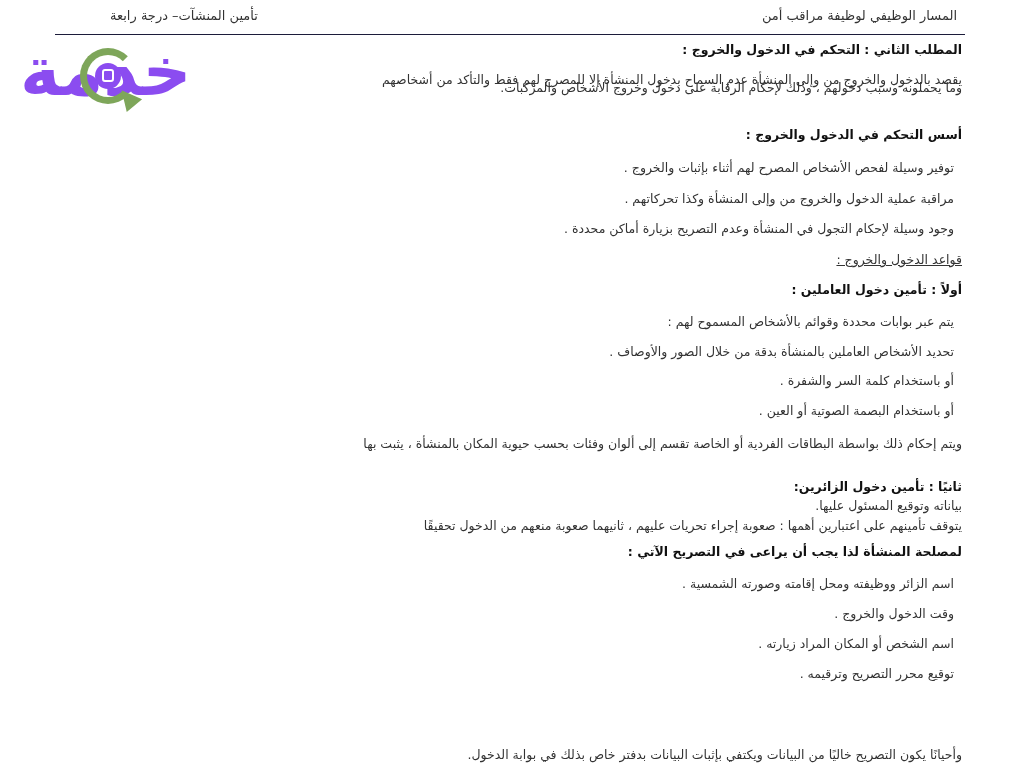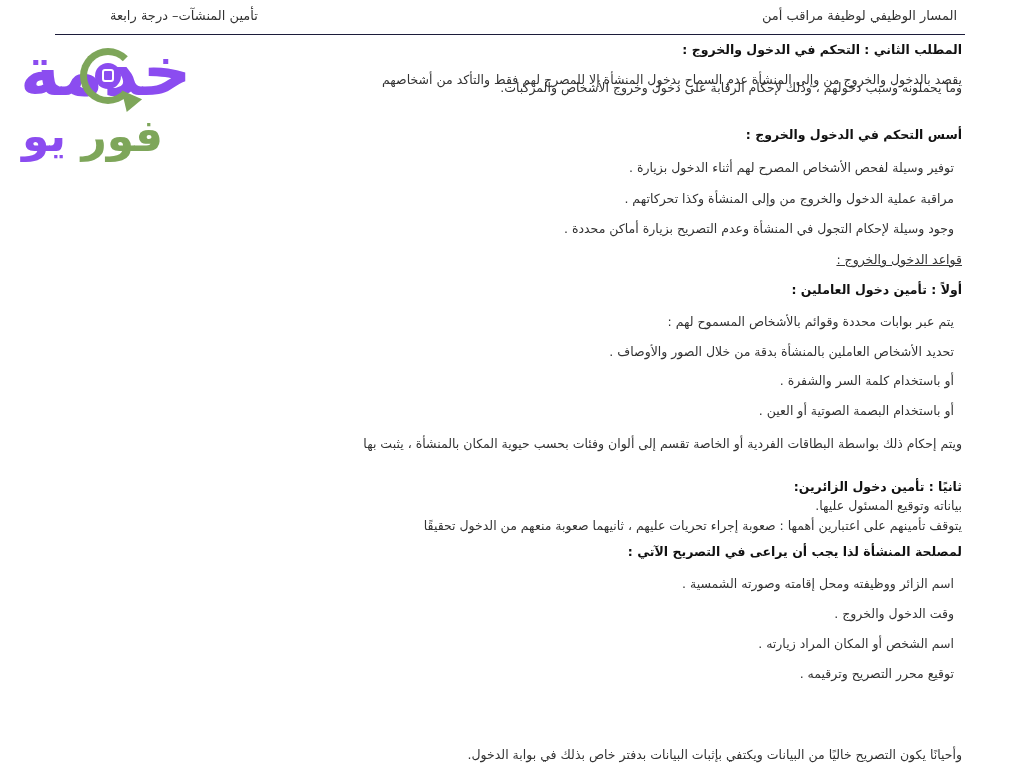--- a/index.html
+++ b/index.html
@@ -37,32 +37,28 @@
     <span class="left">تأمين المنشآت– درجة رابعة</span>
   </div>
   <div class="header-rule"></div>
 
   <div class="logo">
     <div class="top">خدمة</div>
     <div class="ring"></div>
     <div class="dot"></div>
     <div class="lock"></div>
     <div class="cursor"></div>
-    <div class="bottom">
-      <span class="g">فور</span>
-      <span class="p">يو</span>
-    </div>
   </div>
 
   <div class="line bold" style="top:42px;">المطلب الثاني : التحكم في الدخول والخروج :</div>
   <div class="line" style="top:72px;">يقصد بالدخول والخروج من وإلى المنشأة عدم السماح بدخول المنشأة إلا للمصرح لهم فقط والتأكد من أشخاصهم</div>
   <div class="line" style="top:80px;">وما يحملونه وسبب دخولهم ، وذلك لإحكام الرقابة على دخول وخروج الأشخاص والمركبات.</div>
 
   <div class="line bold" style="top:127px;">أسس التحكم في الدخول والخروج :</div>
-  <div class="line" style="top:160px; right:70px;">توفير وسيلة لفحص الأشخاص المصرح لهم أثناء الدخول بزيارة .</div>
+  <div class="line" style="top:160px; right:70px;">توفير وسيلة لفحص الأشخاص المصرح لهم أثناء بإثبات والخروج .</div>
   <div class="line" style="top:221px; right:70px;">وجود وسيلة لإحكام التجول في المنشأة وعدم التصريح بزيارة أماكن محددة .</div>
   <div class="line" style="top:191px; right:70px;">مراقبة عملية الدخول والخروج من وإلى المنشأة وكذا تحركاتهم .</div>
 
   <div class="line" style="top:252px;text-decoration:underline;">قواعد الدخول والخروج :</div>
   <div class="line bold" style="top:282px;">أولاً : تأمين دخول العاملين :</div>
   <div class="line" style="top:314px; right:70px;">يتم عبر بوابات محددة وقوائم بالأشخاص المسموح لهم :</div>
   <div class="line" style="top:344px; right:70px;">تحديد الأشخاص العاملين بالمنشأة بدقة من خلال الصور والأوصاف .</div>
   <div class="line" style="top:373px; right:70px;">أو باستخدام كلمة السر والشفرة .</div>
   <div class="line" style="top:403px; right:70px;">أو باستخدام البصمة الصوتية أو العين .</div>
 

